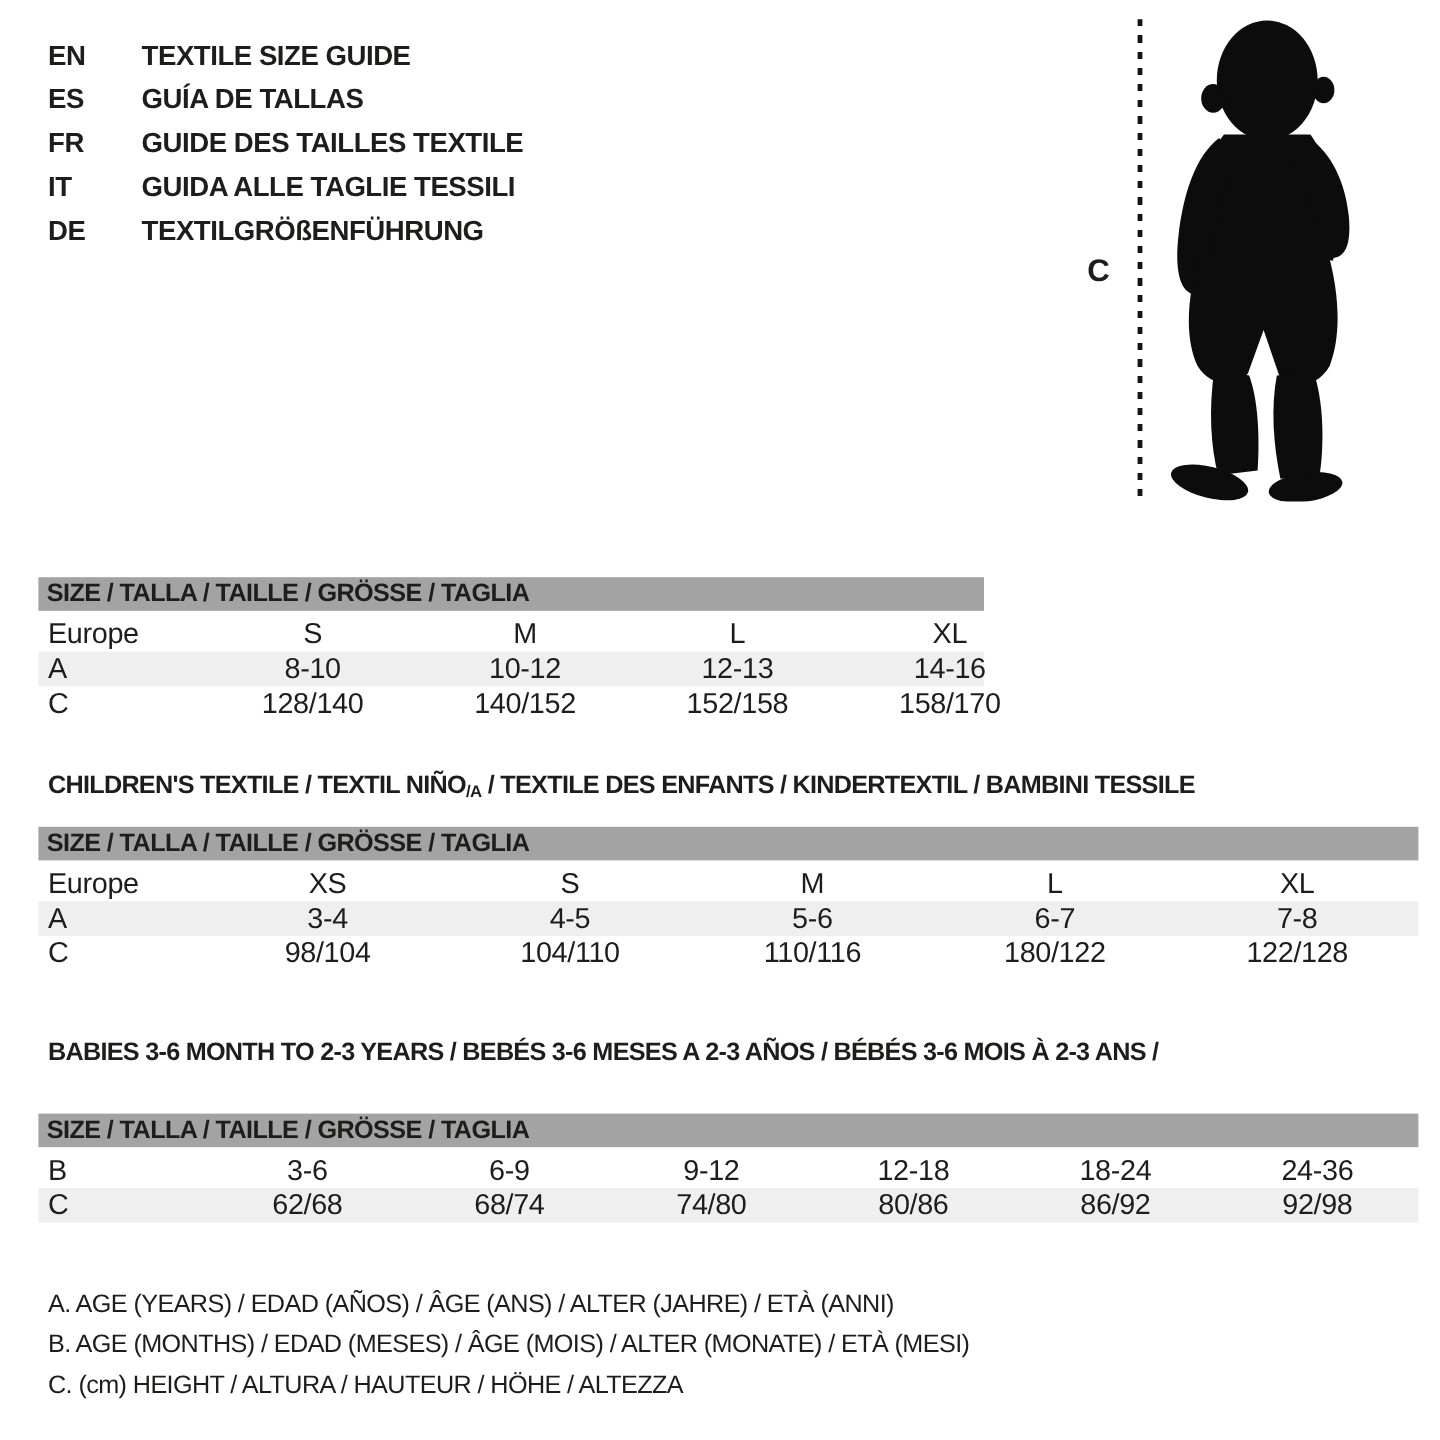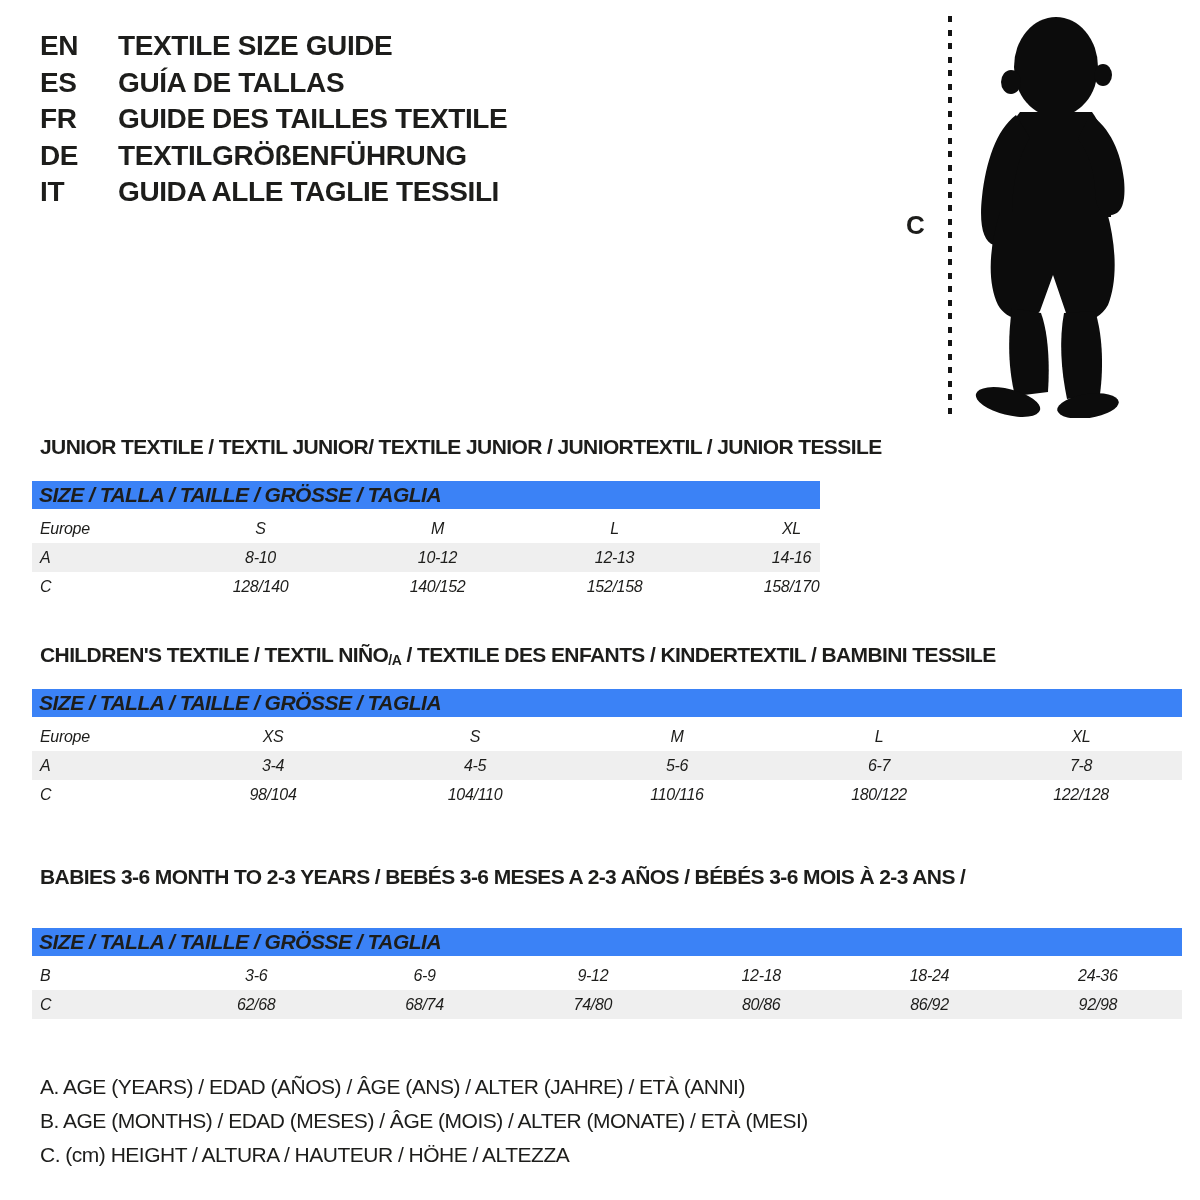--- a/index.html
+++ b/index.html
@@ -3,46 +3,46 @@
 <meta charset="utf-8">
 <style>
   html,body { margin:0; padding:0; background:#fff; }
   .page {
     position:relative; width:1200px; height:1200px; background:#ffffff;
     font-family:"Liberation Sans", sans-serif; color:#1d1d1b; overflow:hidden;
   }
   
   .lang-block { position:absolute; left:40px; top:28px; }
   .lang-row { display:flex; height:36.5px; align-items:center;
-              font-weight:700; font-size:28px; letter-spacing:-0.4px; }
+              font-weight:700; font-size:23px; letter-spacing:-0.4px; }
   .lang-code { width:78px; }
   .lang-label { white-space:nowrap; }
 
   
   .height-line {
     position:absolute; left:948px; top:16px; width:4px; height:400px;
     background:repeating-linear-gradient(to bottom, #141414 0 6px, transparent 6px 13.5px);
   }
   .height-marker { position:absolute; left:906px; top:210px;
     font-weight:700; font-size:26px; }
   .toddler-svg { position:absolute; left:956px; top:12px; }
 
   
   .section-title { position:absolute; font-weight:700; font-size:21px;
     letter-spacing:-0.6px; white-space:nowrap; }
   .sub-a { font-size:14px; letter-spacing:-0.5px; vertical-align:-3px; }
   .two-line { line-height:36px; }
 
   
   .size-table { position:absolute; left:32px; }
-  .size-bar { background:#3b82f6; height:28px; display:flex; align-items:center;
+  .size-bar { background:#a3a3a3; height:28px; display:flex; align-items:center;
     padding-left:7px; box-sizing:border-box; font-weight:700; font-size:21px;
-    letter-spacing:-0.5px; margin-bottom:5px;font-style:italic; }
-  .trow { display:grid; height:29px; align-items:center; font-size:16px;
-    letter-spacing:-0.3px;font-style:italic; }
+    letter-spacing:-0.5px; margin-bottom:5px; }
+  .trow { display:grid; height:29px; align-items:center; font-size:24px;
+    letter-spacing:-0.3px; }
   .trow.alt { background:#efefef; }
   .tcell { text-align:center; white-space:nowrap; }
   .tcell.first { text-align:left; padding-left:8px; }
   .junior-table { width:788px; }
   .junior-table .trow { grid-template-columns:140px repeat(4, 177px); }
   .children-table { width:1150px; }
   .children-table .trow { grid-template-columns:140px repeat(5, 1fr); }
   .babies-table { width:1150px; }
   .babies-table .trow { grid-template-columns:140px repeat(6, 1fr); }
 
@@ -63,46 +63,45 @@
     </div>
     <div class="lang-row">
       <span class="lang-code">ES</span>
       <span class="lang-label">GUÍA DE TALLAS</span>
     </div>
     <div class="lang-row">
       <span class="lang-code">FR</span>
       <span class="lang-label">GUIDE DES TAILLES TEXTILE</span>
     </div>
     <div class="lang-row">
+      <span class="lang-code">IT</span>
+      <span class="lang-label">GUIDA ALLE TAGLIE TESSILI</span>
+    </div>
+    <div class="lang-row">
       <span class="lang-code">DE</span>
       <span class="lang-label">TEXTILGRÖßENFÜHRUNG</span>
-    </div>
-    <div class="lang-row">
-      <span class="lang-code">IT</span>
-      <span class="lang-label">GUIDA ALLE TAGLIE TESSILI</span>
     </div>
   </div>
 
   <div class="height-line"></div>
   <div class="height-marker">C</div>
   <svg class="toddler-svg" width="190" height="406" viewBox="0 0 190 406" fill="#0c0c0c" xmlns="http://www.w3.org/2000/svg">
     <ellipse cx="100" cy="55" rx="42" ry="50"></ellipse>
     <ellipse cx="55" cy="70" rx="10" ry="12"></ellipse>
     <ellipse cx="147" cy="63" rx="9" ry="11"></ellipse>
     <path d="M 64 100 C 46 122 40 160 42 205 L 155 205 C 158 158 152 122 136 100 Z"></path>
     <path d="M 60 103 C 40 118 30 150 26 185 C 23 212 27 230 38 233 C 50 236 57 223 56 203 C 56 172 62 145 74 126 Z"></path>
     <path d="M 134 102 C 154 116 165 140 168 168 C 170 190 166 202 155 203 C 144 204 139 193 139 177 C 138 158 132 140 122 127 Z"></path>
     <path d="M 44 200 C 33 235 31 270 42 293 C 52 310 74 312 84 299 L 97 263 L 110 301 C 120 314 142 311 152 293 C 162 268 160 232 151 200 Z"></path>
     <path d="M 56 296 C 51 330 53 360 59 384 L 92 380 C 94 350 92 320 85 301 Z"></path>
     <path d="M 108 301 C 103 328 105 358 111 387 L 144 382 C 148 352 146 320 139 299 Z"></path>
     <ellipse cx="52" cy="390" rx="33" ry="13" transform="rotate(14 52 390)"></ellipse>
     <ellipse cx="132" cy="394" rx="31" ry="12" transform="rotate(-8 132 394)"></ellipse>
   </svg>
 
-  <div class="section-title" style="left:40px; top:435px;">JUNIOR TEXTILE / TEXTIL JUNIOR/ TEXTILE JUNIOR / JUNIORTEXTIL / JUNIOR TESSILE</div>
 
   <div class="size-table junior-table" style="top:481px;">
     <div class="size-bar">SIZE / TALLA / TAILLE / GRÖSSE / TAGLIA</div>
     <div class="trow">
       <div class="tcell first">Europe</div>
       <div class="tcell">S</div>
       <div class="tcell">M</div>
       <div class="tcell">L</div>
       <div class="tcell">XL</div>
     </div>

